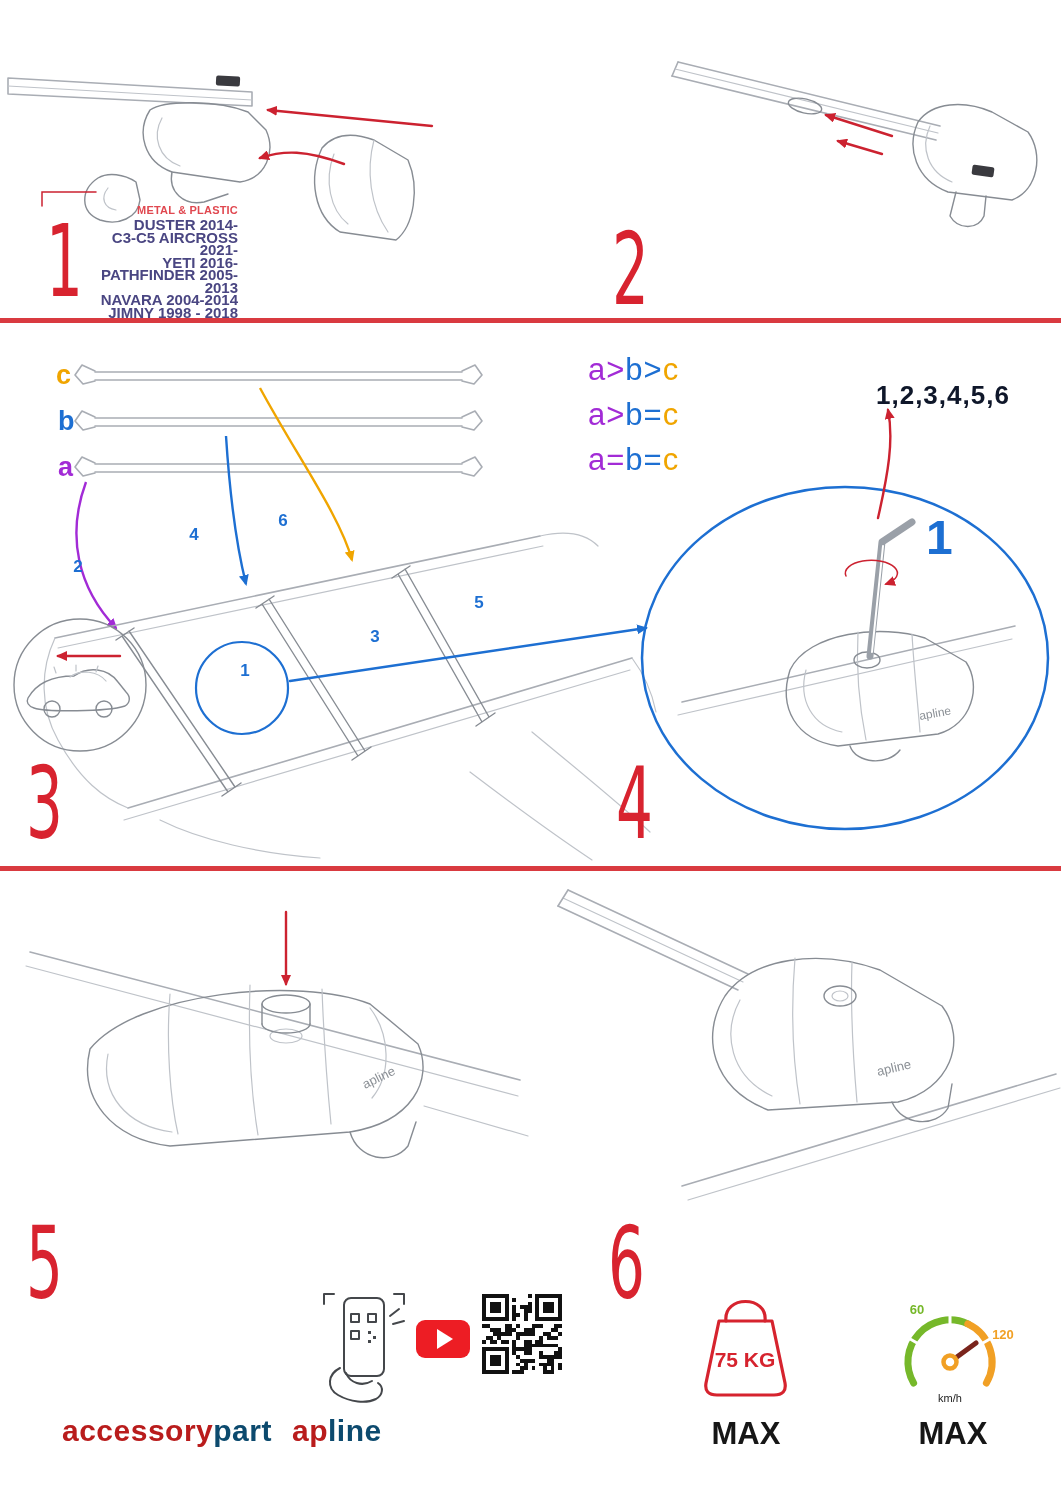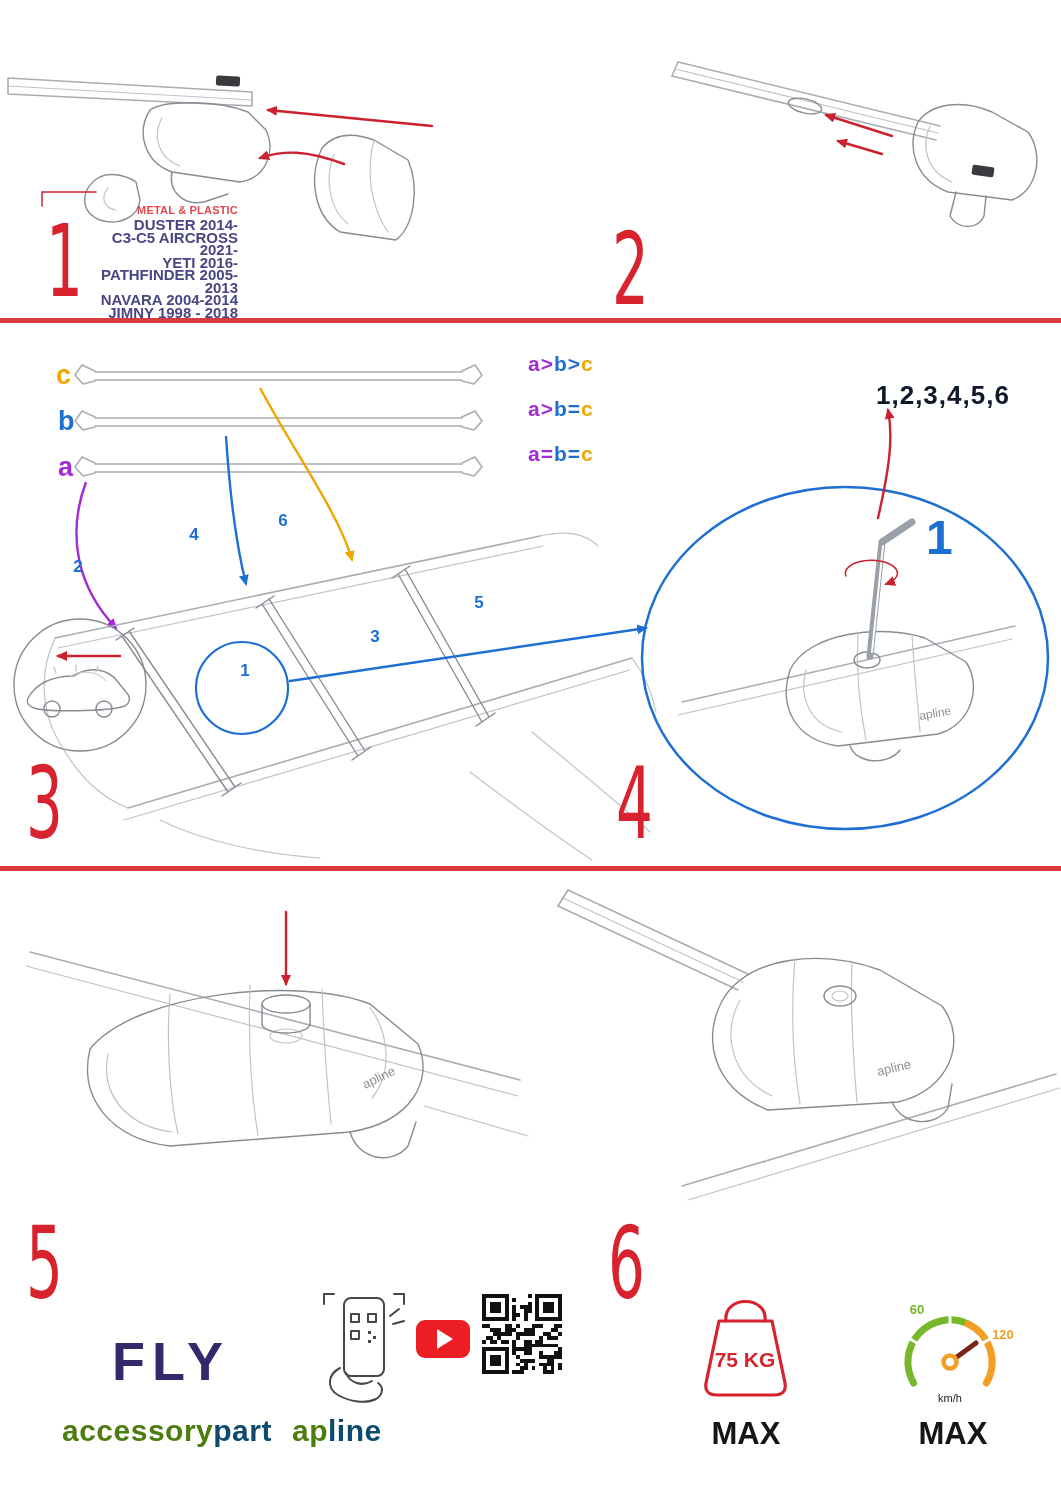--- a/index.html
+++ b/index.html
@@ -6,26 +6,26 @@
   body{font-family:"Liberation Sans",sans-serif;background:#fff}
   #page{position:relative;width:1061px;height:1500px;background:#fff;overflow:hidden}
   .divider{position:absolute;left:0;width:100%;height:5px;background:#d93a40}
   .step-num{position:absolute;color:#d8232f;font-size:100px;line-height:.84;font-weight:400;
             transform:scaleX(.58);transform-origin:0 0;font-family:"DejaVu Sans",sans-serif}
   .p1-text{position:absolute;left:70px;top:204px;width:168px;text-align:right}
   .mat{color:#e04850;font-weight:700;font-size:11px;letter-spacing:.2px;margin-bottom:3px}
   .veh{color:#4a4682;font-weight:700;font-size:15px;line-height:12.5px}
   .bar-label{position:absolute;font-size:27px;font-weight:700;line-height:1}
   .t-purple{color:#a22bd6}.t-blue{color:#1d6fd2}.t-orange{color:#f0a500}
-  .cmp{position:absolute;left:528px;font-size:21px;font-weight:700;letter-spacing:1px}
+  .cmp{position:absolute;left:588px;font-size:31px;font-weight:400;letter-spacing:1px}
   .seq{position:absolute;left:876px;top:380px;font-size:26px;font-weight:700;color:#0f172a;letter-spacing:1px}
   .big1{position:absolute;left:926px;top:510px;font-size:48px;font-weight:700;color:#1d6fd2}
   .fly{position:absolute;left:112px;top:1330px;font-size:54px;font-weight:700;letter-spacing:7px;color:#332a6b}
   .brandrow{position:absolute;left:62px;top:1414px;font-size:30px;font-weight:700;letter-spacing:.5px;display:flex;gap:20px}
-  .gray{color:#4d7c0f}.red{color:#0c4a6e}
+  .gray{color:#b91c1c}.red{color:#0c4a6e}
   .max{position:absolute;font-size:31px;font-weight:700;color:#161616;text-align:center;width:130px}
   .yt{position:absolute;left:416px;top:1320px;width:54px;height:38px;background:#ed1d24;border-radius:9px;
       display:flex;align-items:center;justify-content:center}
   .yt-tri{width:0;height:0;border-left:16px solid #fff;border-top:10px solid transparent;border-bottom:10px solid transparent;margin-left:4px}
   svg{position:absolute;overflow:visible}
   svg text{font-family:"Liberation Sans",sans-serif}
   .ln{fill:none;stroke:#a9adb4;stroke-width:1.6;stroke-linecap:round;stroke-linejoin:round}
   .ln2{fill:none;stroke:#878c93;stroke-width:1.4;stroke-linecap:round;stroke-linejoin:round}
   .ln3{fill:none;stroke:#bfc3c9;stroke-width:1.2;stroke-linecap:round;stroke-linejoin:round}
   .red-ln{fill:none;stroke:#cc2230;stroke-width:2.4;stroke-linecap:round}
@@ -265,21 +265,20 @@
     </g>
   </svg>
 
   <div class="step-num" style="left:46px;top:220px">1</div>
   <div class="step-num" style="left:612px;top:228px">2</div>
   <div class="step-num" style="left:26px;top:762px">3</div>
   <div class="step-num" style="left:616px;top:762px">4</div>
   <div class="step-num" style="left:26px;top:1222px">5</div>
   <div class="step-num" style="left:608px;top:1222px">6</div>
 
-  <div class="fly">FLY</div>
 
   <div class="brandrow">
     <span><span class="gray">accessory</span><span class="red">part</span></span>
     <span><span class="gray">ap</span><span class="red">line</span></span>
   </div>
 
   <svg style="left:320px;top:1292px" width="92" height="112" viewBox="0 0 92 112">
     <g fill="none" stroke="#44474b" stroke-width="2" stroke-linecap="round" stroke-linejoin="round">
       <rect x="24" y="6" width="40" height="78" rx="7" fill="#fff"></rect>
       <path d="M14,2 L4,2 L4,12"></path>

